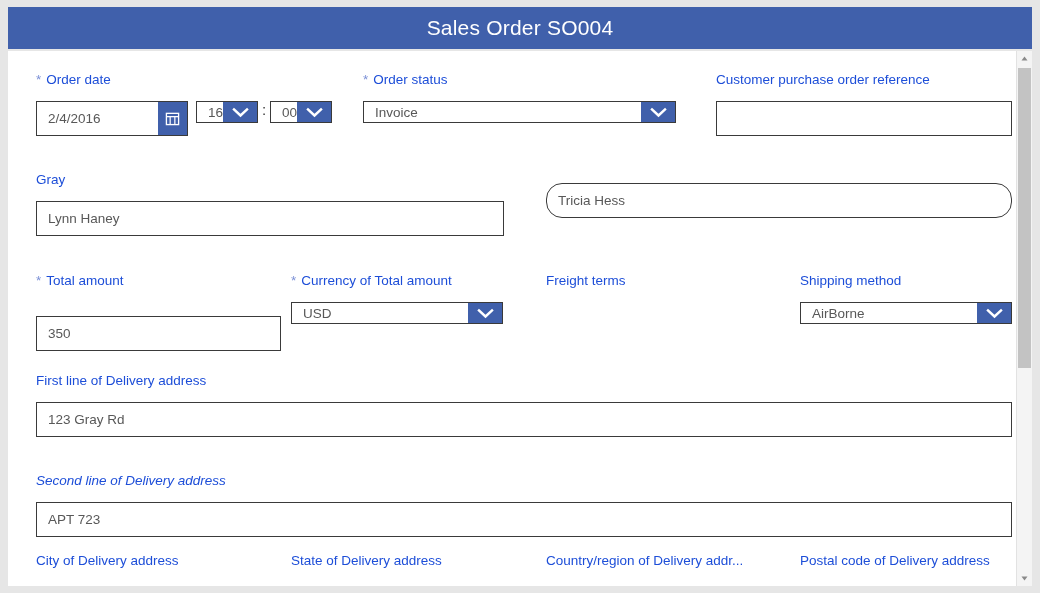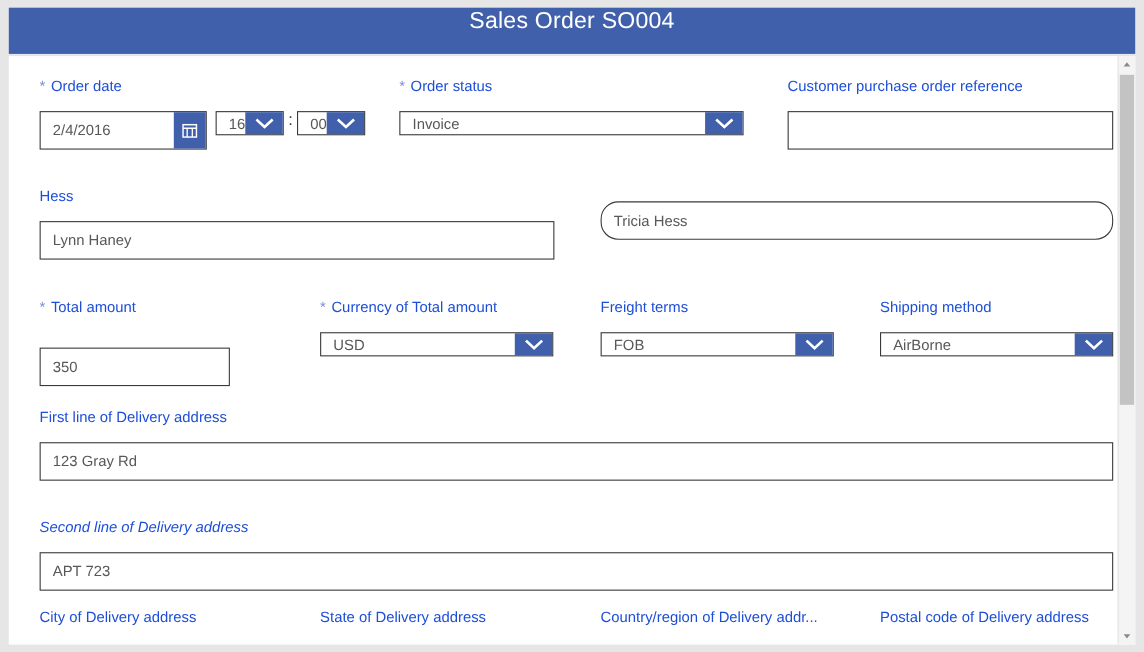--- a/index.html
+++ b/index.html
@@ -23,21 +23,21 @@
   
   .title-bar {
     position: absolute;
     left: 8px;
     top: 7px;
     width: 1024px;
     height: 42px;
     background: #4060ab;
     color: #ffffff;
     display: flex;
-    align-items: flex-start;
+    align-items: center;
     justify-content: center;
     font-size: 21px;
     letter-spacing: .2px;
   }
 
   
   .form-area {
     position: absolute;
     left: 8px;
     top: 51px;
@@ -305,40 +305,40 @@
           </div>
           <div class="inputbox" style="width:296px;">
             <span class="val"></span>
           </div>
         </div>
       </div>
 
       <div class="row" style="height:101px;">
         <div class="field" style="left:28px; top:19px; width:468px;">
           <div class="label-line">
-            <span class="label" style="display:inline;">Hess</span>
+            <span class="label" style="display:inline;">Gray</span>
           </div>
           <div class="inputbox" style="width:468px;">
             <span class="val">Lynn Haney</span>
           </div>
         </div>
 
         <div class="field" style="left:538px; top:19px; width:466px;">
           <div class="inputbox" style="width:466px;border-radius:16px;">
             <span class="val">Tricia Hess</span>
           </div>
         </div>
       </div>
 
       <div class="row" style="height:100px;">
         <div class="field" style="left:28px; top:19px; width:213px;">
           <div class="label-line">
             <span class="req">*</span><span class="label" style="display:inline;">Total amount</span>
           </div>
-          <div class="inputbox" style="width:173px;margin-top:27px;">
+          <div class="inputbox" style="width:245px;margin-top:27px;">
             <span class="val">350</span>
           </div>
         </div>
 
         <div class="field" style="left:283px; top:19px; width:212px;">
           <div class="label-line">
             <span class="req">*</span><span class="label" style="display:inline;">Currency of Total amount</span>
           </div>
           <div class="combo" style="width:212px;">
             <span class="val">USD</span>
@@ -346,28 +346,20 @@
               <svg class="chev" viewBox="0 0 17 11">
                 <polyline points="2,2.5 8.5,8.5 15,2.5" fill="none" stroke="#ffffff" stroke-width="2.4" stroke-linecap="square"></polyline>
               </svg>
             </span>
           </div>
         </div>
 
         <div class="field" style="left:538px; top:19px; width:212px;">
           <div class="label-line">
             <span class="label" style="display:inline;">Freight terms</span>
-          </div>
-          <div class="combo" style="width:212px;">
-            <span class="val">FOB</span>
-            <span class="btn">
-              <svg class="chev" viewBox="0 0 17 11">
-                <polyline points="2,2.5 8.5,8.5 15,2.5" fill="none" stroke="#ffffff" stroke-width="2.4" stroke-linecap="square"></polyline>
-              </svg>
-            </span>
           </div>
         </div>
 
         <div class="field" style="left:792px; top:19px; width:212px;">
           <div class="label-line">
             <span class="label" style="display:inline;">Shipping method</span>
           </div>
           <div class="combo" style="width:212px;">
             <span class="val">AirBorne</span>
             <span class="btn">

